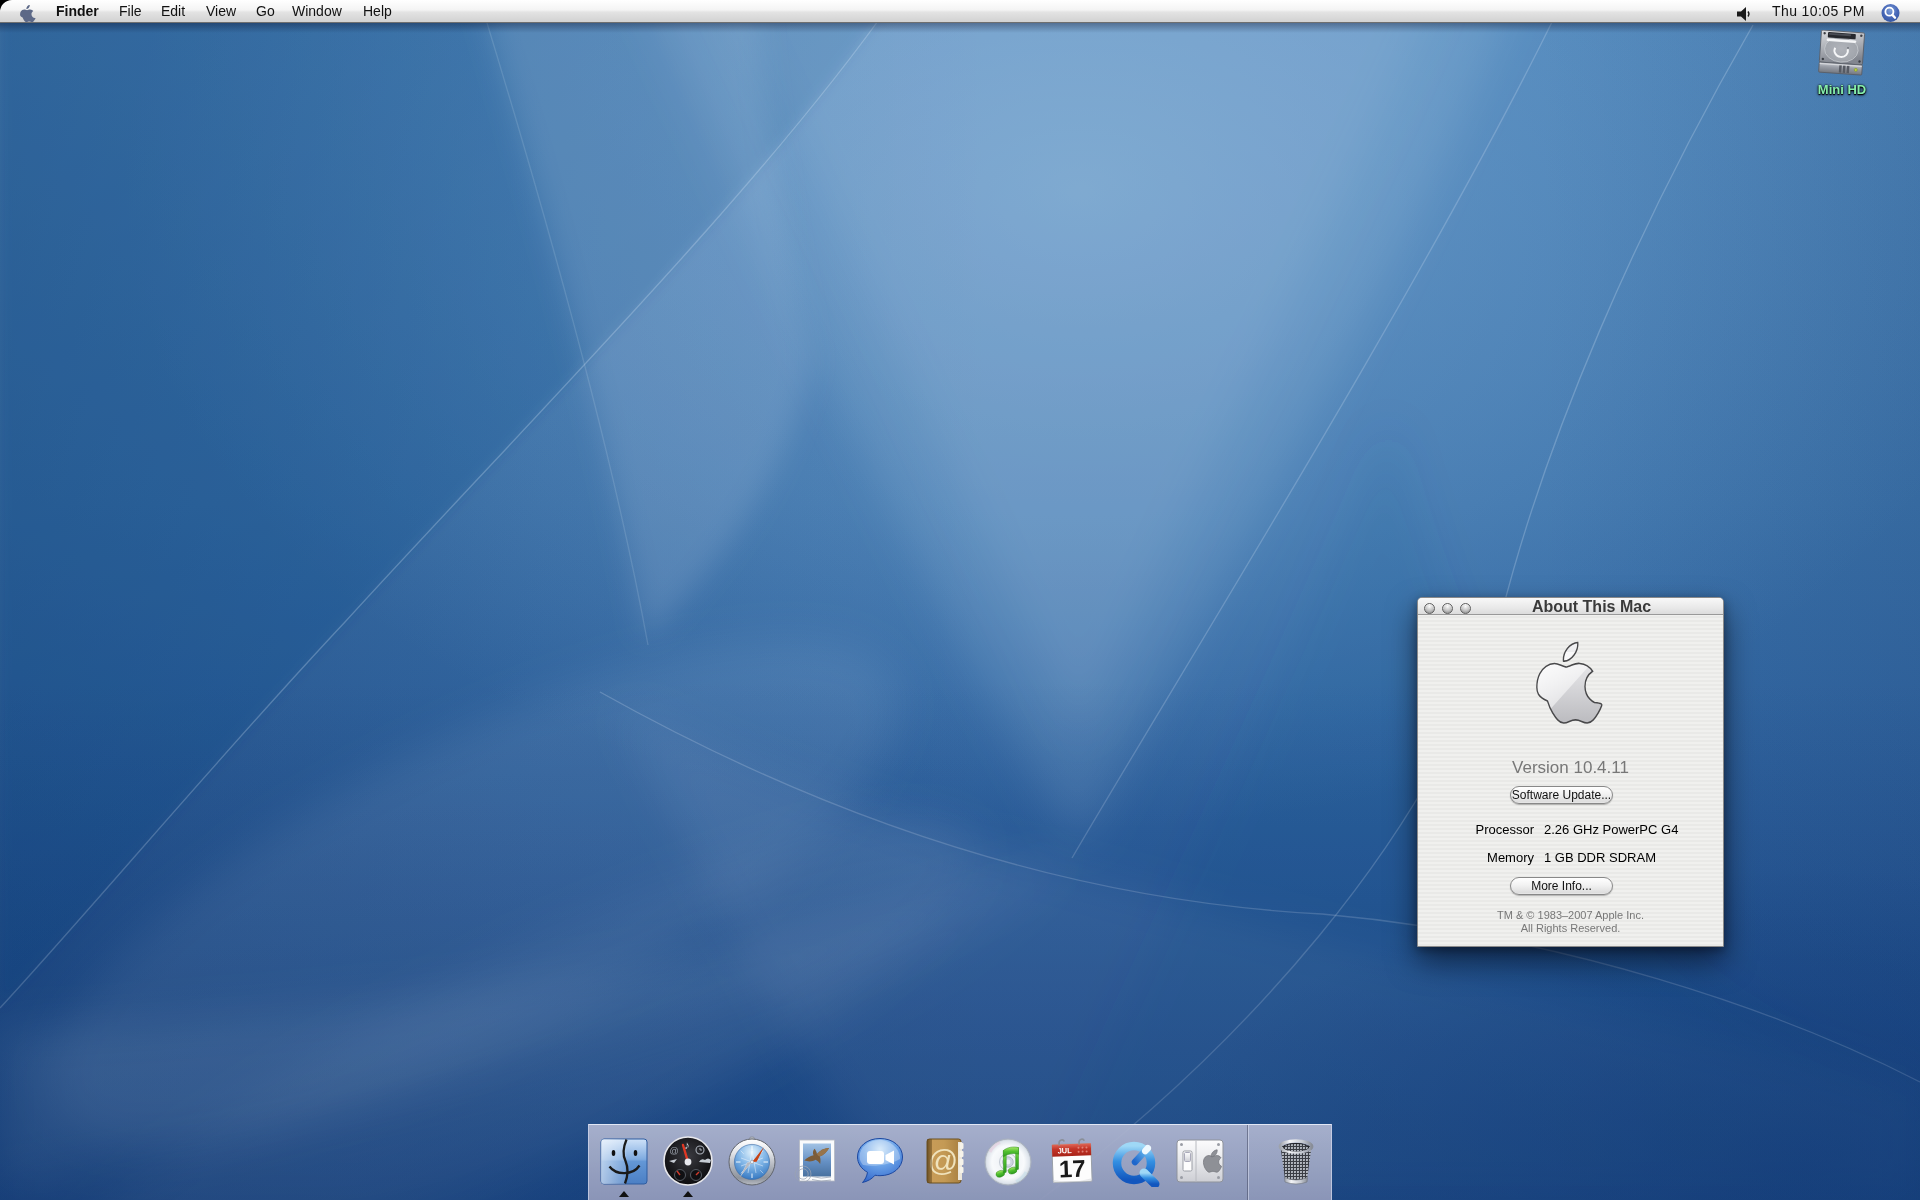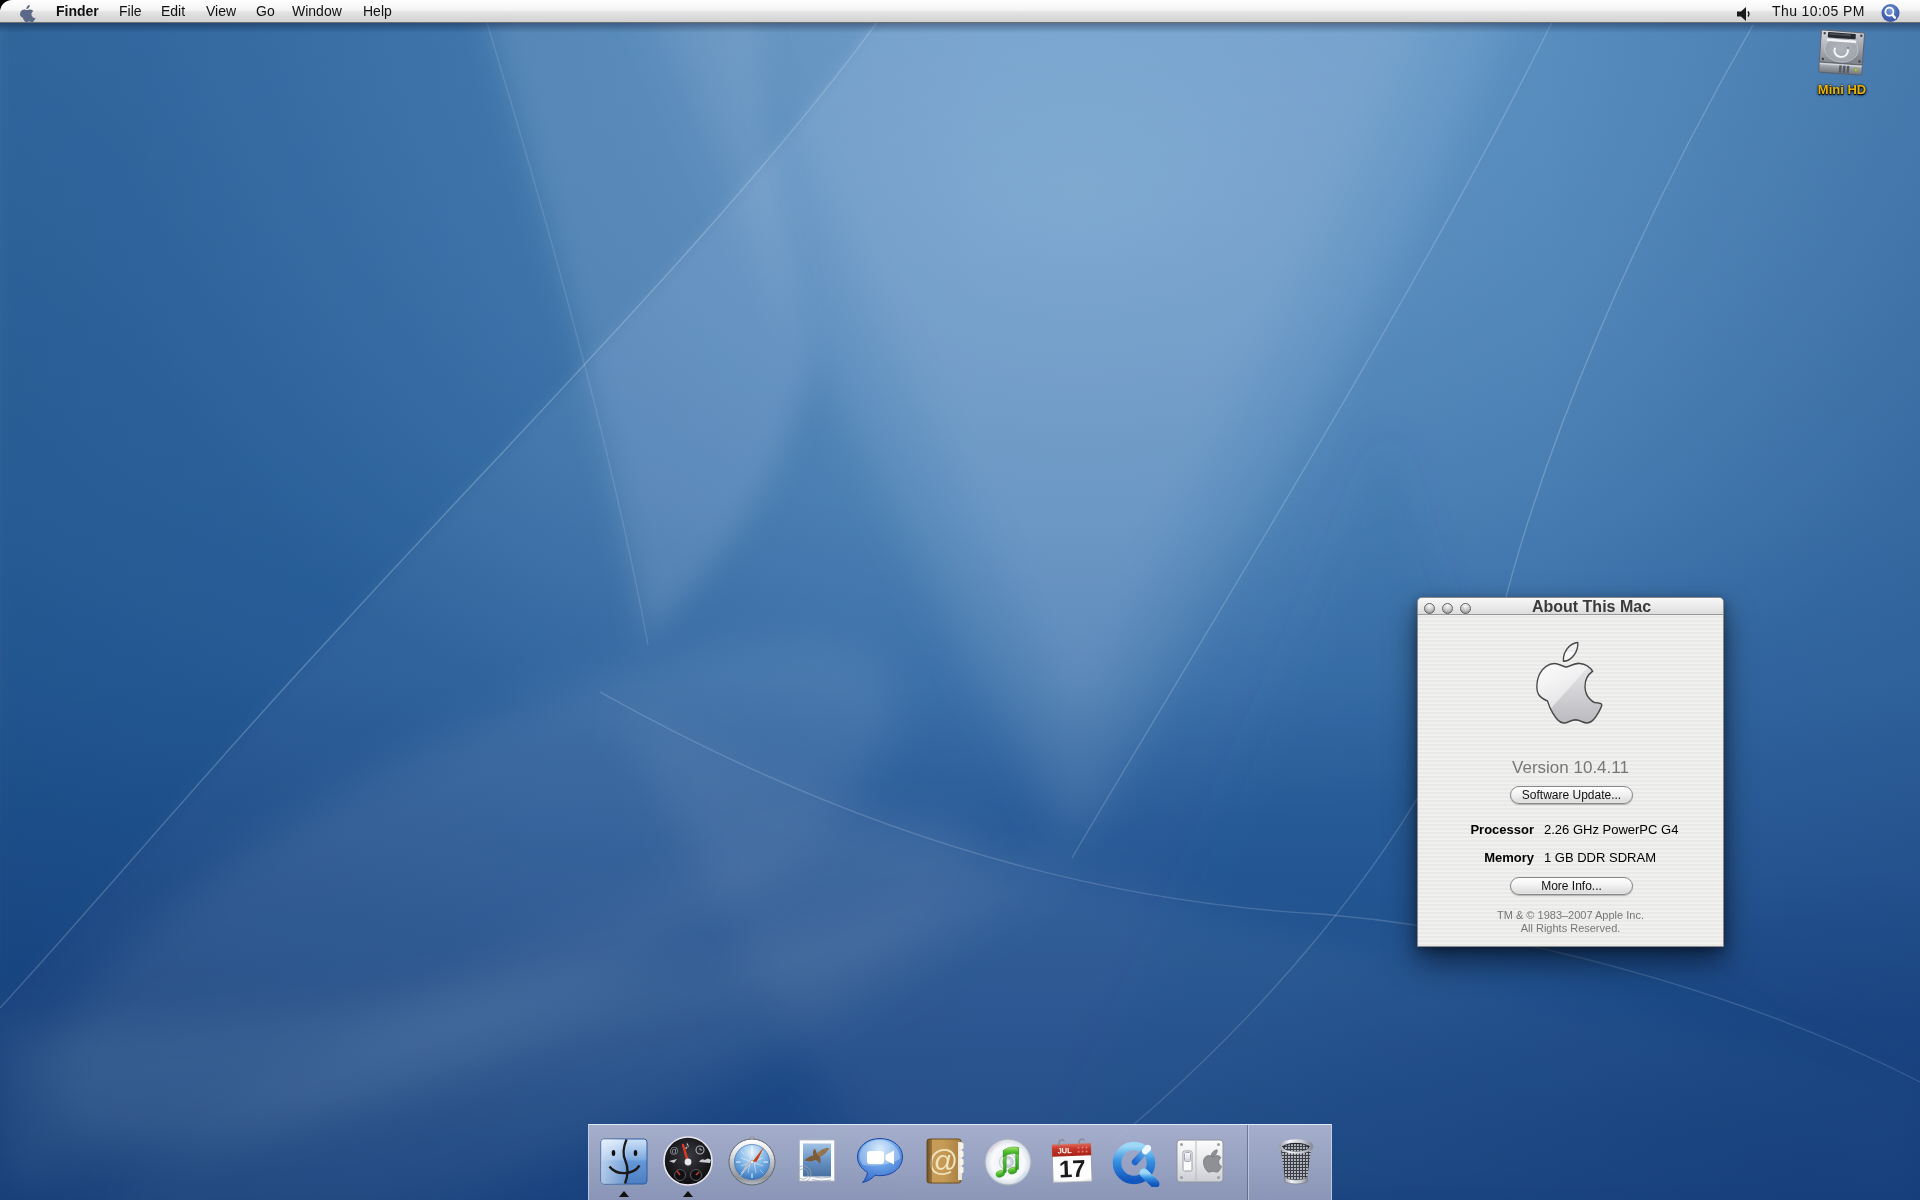--- a/index.html
+++ b/index.html
@@ -25,47 +25,47 @@
     border-bottom:1px solid #999;}
   .orb{position:absolute;top:5px;width:11px;height:11px;border-radius:50%;
     background:radial-gradient(circle at 50% 28%,#fafafa,#c2c2c2 52%,#7f7f7f);
     border:1px solid #5f5f5f;box-sizing:border-box;
     box-shadow:inset 0 1px 1px rgba(255,255,255,0.8);}
   #ttl{position:absolute;left:0;right:0;top:0;height:16px;line-height:17px;text-align:center;transform:translateZ(0);
     font-size:16px;font-weight:bold;color:#3a3a3a;margin-left:42px;}
   .ac{position:absolute;left:0;width:100%;text-align:center;transform:translateZ(0);}
   #macosx{top:130px;font-size:27px;font-weight:bold;color:#101010;letter-spacing:0px;}
   #vers{top:160px;font-size:17px;color:#777;}
-  .btn{position:absolute;left:92px;width:123px;height:18px;border-radius:9px;transform:translateZ(0);
+  .btn{position:absolute;left:92px;width:103px;height:18px;border-radius:9px;transform:translateZ(0);
     background:linear-gradient(#ffffff,#f2f2f2 45%,#dedede 90%,#e8e8e8);
     border:1px solid #888;box-sizing:border-box;
     box-shadow:0 1px 1px rgba(0,0,0,0.25);
     font-size:12px;text-align:center;line-height:16px;color:#111;}
   .row{position:absolute;left:0;width:100%;font-size:13px;color:#000;transform:translateZ(0);}
-  .lab{position:absolute;right:189px;font-weight:bold;text-align:right;}
+  .lab{position:absolute;right:189px;font-weight:normal;text-align:right;}
   .val{position:absolute;left:126px;}
   #copy{position:absolute;left:0;width:100%;top:311px;text-align:center;transform:translateZ(0);
     font-size:11px;color:#777;line-height:13px;}
   
   #dock{position:absolute;left:588px;top:1124px;width:744px;height:76px;
     background:linear-gradient(rgba(176,183,209,0.92),rgba(148,156,188,0.92));
     border-top:1px solid rgba(235,240,252,0.9);
     border-left:1px solid rgba(215,220,240,0.65);
     border-right:1px solid rgba(215,220,240,0.65);
     box-sizing:border-box;}
   #dsep{position:absolute;left:1247px;top:1125px;width:1px;height:75px;
     background:rgba(70,75,100,0.55);box-shadow:1px 0 0 rgba(225,230,245,0.5);}
   .dicon{position:absolute;top:1135px;width:52px;height:52px;}
   .tri{position:absolute;top:1191px;width:0;height:0;
     border-left:5px solid transparent;border-right:5px solid transparent;
     border-bottom:6px solid #111;}
   
   #minihd{position:absolute;left:1812px;top:30px;width:60px;height:48px;}
   #minihd-label{position:absolute;left:1792px;top:82px;width:100px;text-align:center;transform:translateZ(0);
-    font-size:13px;font-weight:bold;color:#eab308;
+    font-size:13px;font-weight:bold;color:#86efac;
     text-shadow:0 1px 1px rgba(0,0,0,1),0 0 2px rgba(0,0,0,1),0 1px 3px rgba(0,0,0,0.9);}
 </style>
 </head>
 <body>
 <div id="screen">
 <svg id="wall" width="1920" height="1200" viewBox="0 0 1920 1200">
   <defs>
     <linearGradient id="gv" x1="0" y1="0" x2="0" y2="1">
       <stop offset="0" stop-color="#4b83b8"></stop>
       <stop offset="0.42" stop-color="#3b72aa"></stop>

